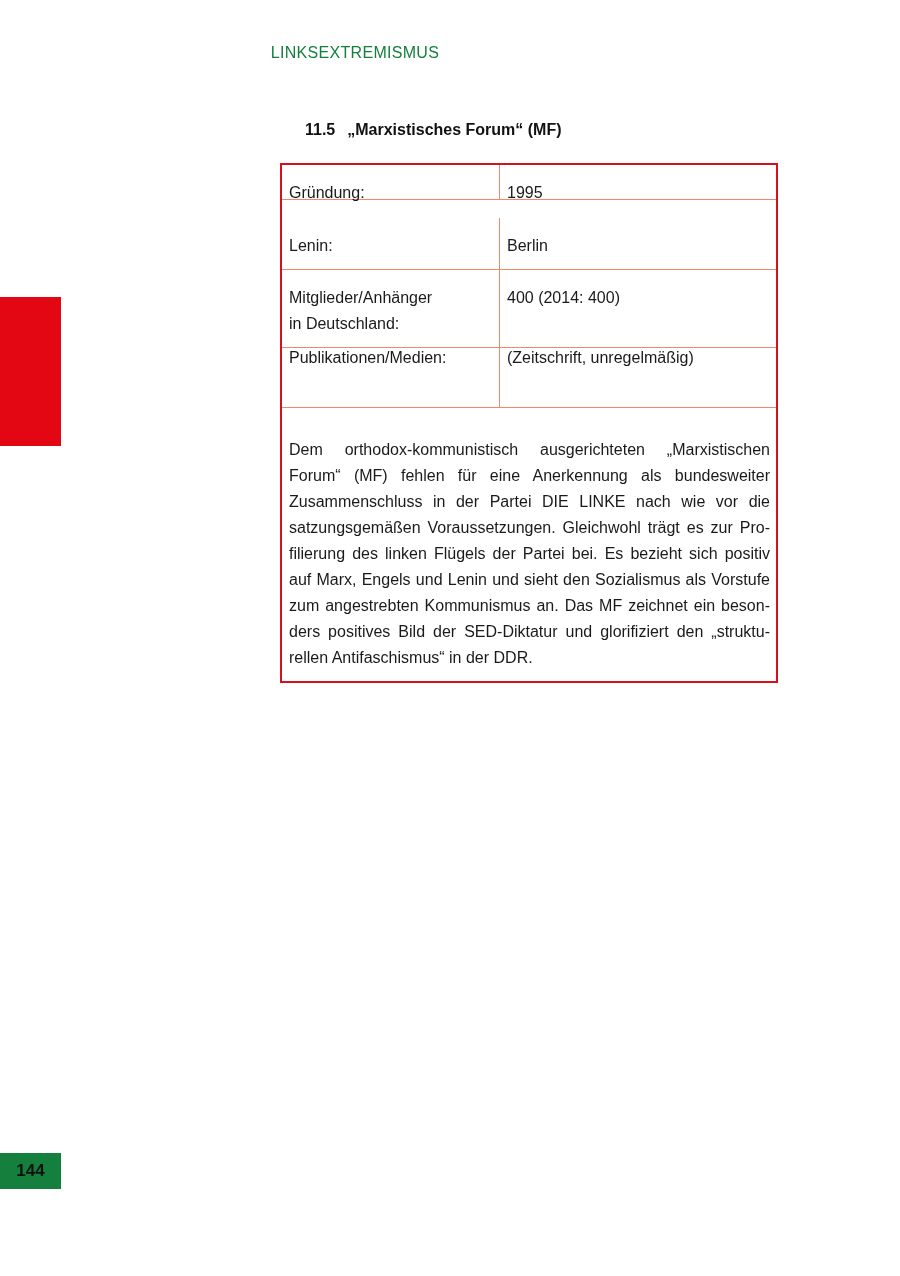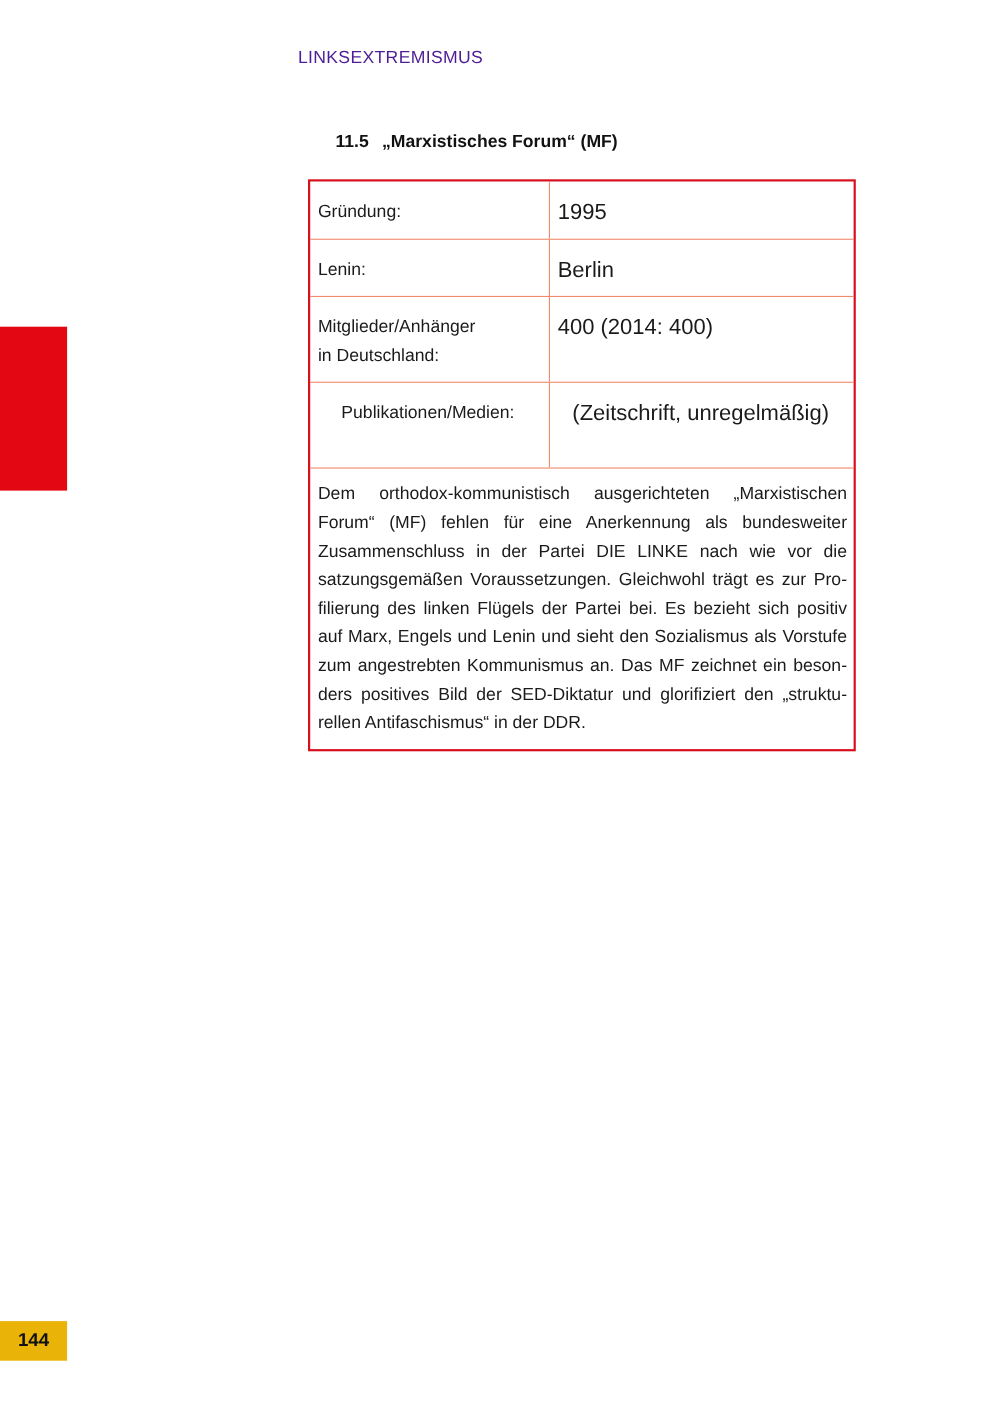--- a/index.html
+++ b/index.html
@@ -1,67 +1,67 @@
 <!DOCTYPE html>
 <html><head>
 <meta charset="utf-8">
 <style>
   html, body { margin:0; padding:0; }
   body { width:900px; height:1276px; background:#ffffff; position:relative; overflow:hidden;
          font-family:"Liberation Sans", sans-serif; color:#1a1a1a; }
   .running-head { position:absolute; top:44px; left:0; width:712px; text-align:center; padding-left:0;
-                  font-size:16px; letter-spacing:0.3px; color:#4c1d95; }
+                  font-size:16px; letter-spacing:0.3px; color:#15803d; }
   .running-head span { display:inline-block; margin-left:-2px; }
   .section-title { position:absolute; top:121px; left:280px; font-size:16px; font-weight:bold; color:#111;margin-left:25px; }
   .section-title .num { margin-right:12px; }
   .side-tab { position:absolute; left:0; top:297px; width:61px; height:149px; background:#e30613; }
-  .page-num { position:absolute; left:0; top:1201px; width:61px; height:36px; background:#eab308;
+  .page-num { position:absolute; left:0; top:1153px; width:61px; height:36px; background:#15803d;
               font-weight:bold; font-size:17px; line-height:36px; text-align:center; color:#111; }
   .fact-box { position:absolute; left:280px; top:163px; width:494px; height:516px;
               border:2px solid #d8101e; box-sizing:content-box; }
   .fact-row { position:absolute; left:0; width:494px; border-bottom:1.5px solid #f0896a; box-sizing:border-box; }
   .fact-row .label { position:absolute; left:7px; top:15px; width:200px; font-size:16px; line-height:26px; }
-  .fact-row .value { position:absolute; left:225px; top:15px; width:260px; font-size:20px; line-height:26px; }
+  .fact-row .value { position:absolute; left:225px; top:15px; width:260px; font-size:16px; line-height:26px; }
   .fact-row .divider { position:absolute; left:217px; top:0; bottom:0; border-left:1.5px solid #f0896a; }
   .desc { position:absolute; left:7px; top:272px; width:481px; font-size:16px; line-height:26px;
           text-align:justify; hyphens:manual; }
 </style>
 </head>
 <body>
 
 <div class="running-head">
   <span>LINKSEXTREMISMUS</span>
 </div>
 
 <div class="section-title">
   <span class="num">11.5</span><span>„Marxistisches Forum“ (MF)</span>
 </div>
 
 <div class="side-tab"></div>
 
 <div class="fact-box">
-  <div class="fact-row" style="top:0;height:53px;">
+  <div class="fact-row" style="top:0;height:35px;">
     <div class="label">Gründung:</div>
     <div class="divider"></div>
     <div class="value">1995</div>
   </div>
   <div class="fact-row" style="top:53px;height:52px;">
     <div class="label">Lenin:</div>
     <div class="divider"></div>
     <div class="value">Berlin</div>
   </div>
   <div class="fact-row" style="top:105px;height:78px;">
     <div class="label">
       <div>Mitglieder/Anhänger</div>
       <div>in Deutschland:</div>
     </div>
     <div class="divider"></div>
     <div class="value">400 (2014: 400)</div>
   </div>
-  <div class="fact-row" style="top:183px;height:78px;text-align:center;">
+  <div class="fact-row" style="top:165px;height:78px;">
     <div class="label">Publikationen/Medien:</div>
     <div class="divider"></div>
     <div class="value">
       <div>(Zeitschrift, unregelmäßig)</div>
     </div>
   </div>
   <div class="desc">Dem orthodox-kommunistisch ausgerichteten „Marxistischen Forum“ (MF) fehlen für eine Anerkennung als bundesweiter Zusammenschluss in der Partei DIE LINKE nach wie vor die satzungsgemäßen Voraussetzungen. Gleichwohl trägt es zur Pro­filierung des linken Flügels der Partei bei. Es bezieht sich positiv auf Marx, Engels und Lenin und sieht den Sozialismus als Vorstufe zum angestrebten Kommunismus an. Das MF zeichnet ein beson­ders positives Bild der SED-Diktatur und glorifiziert den „struktu­rellen Antifaschismus“ in der DDR.</div>
 </div>
 
 <div class="page-num">144</div>

